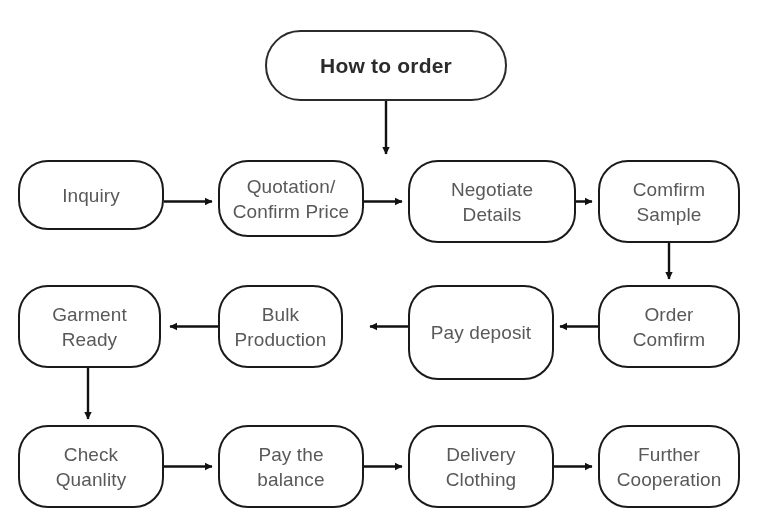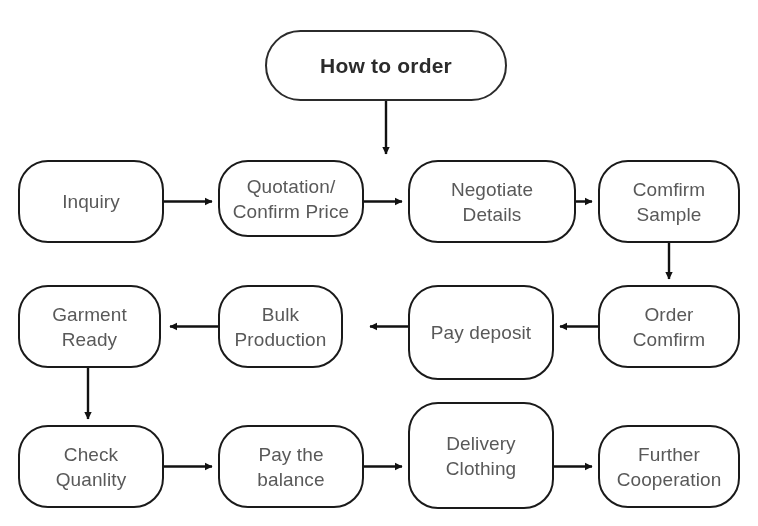--- a/index.html
+++ b/index.html
@@ -86,21 +86,21 @@
       <path d="M88,368 L88,419" marker-end="url(#ah)"></path>
 
       <path d="M164,466.5 L212,466.5" marker-end="url(#ah)"></path>
       <path d="M364,466.5 L402,466.5" marker-end="url(#ah)"></path>
       <path d="M554,466.5 L592,466.5" marker-end="url(#ah)"></path>
     </g>
   </svg>
 
   <div class="node-title" style="left:265px; top:30px; width:242px; height:71px;">How to order</div>
 
-  <div class="node" style="left:18px; top:160px; width:146px; height:83px;">Inquiry</div>
+  <div class="node" style="left:18px; top:160px; width:146px; height:70px;">Inquiry</div>
 
   <div class="node" style="left:218px; top:160px; width:146px; height:77px;">Quotation/
 Confirm Price</div>
 
   <div class="node" style="left:408px; top:160px; width:168px; height:83px;">Negotiate
 Details</div>
 
   <div class="node" style="left:598px; top:160px; width:142px; height:83px;">Comfirm
 Sample</div>
 
@@ -114,19 +114,19 @@
 
   <div class="node" style="left:598px; top:285px; width:142px; height:83px;">Order
 Comfirm</div>
 
   <div class="node" style="left:18px; top:425px; width:146px; height:83px;">Check
 Quanlity</div>
 
   <div class="node" style="left:218px; top:425px; width:146px; height:83px;">Pay the
 balance</div>
 
-  <div class="node" style="left:408px; top:402px; width:146px; height:107px;">Delivery
+  <div class="node" style="left:408px; top:425px; width:146px; height:83px;">Delivery
 Clothing</div>
 
   <div class="node" style="left:598px; top:425px; width:142px; height:83px;">Further
 Cooperation</div>
 
 </div>
 
 </body></html>

